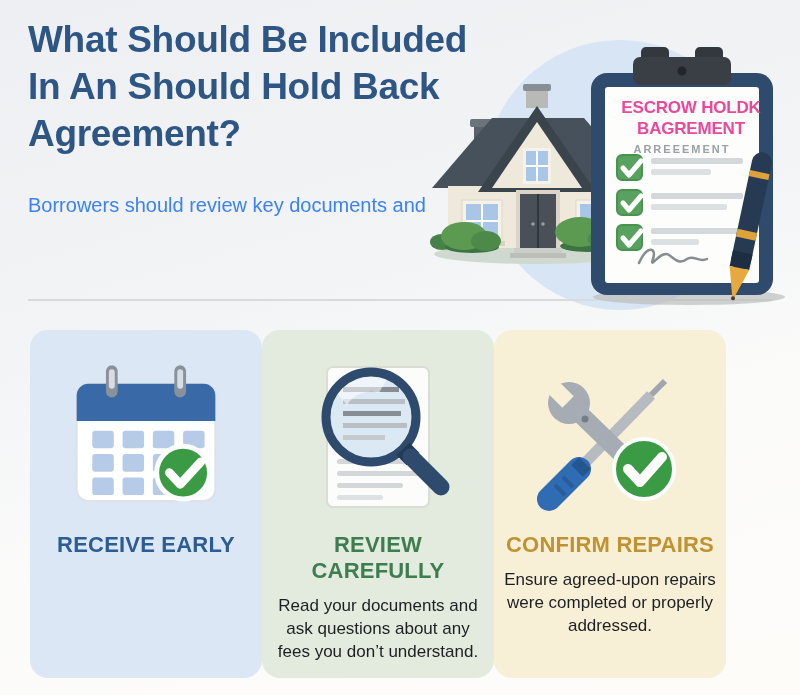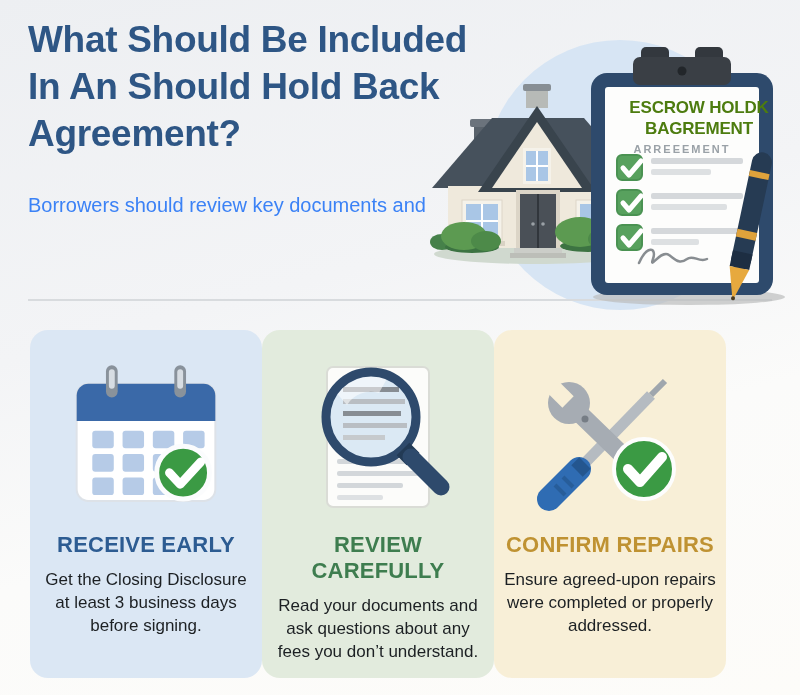--- a/index.html
+++ b/index.html
@@ -22,22 +22,22 @@
   .subtitle{
     position:absolute;left:28px;top:190px;z-index:3;margin:0;
     font-size:20px;line-height:30px;color:#3b82f6;
   }
   .subtitle span{display:block;}
   .house{position:absolute;left:428px;top:62px;z-index:2;}
   .divider{position:absolute;left:28px;top:299px;width:744px;height:2px;background:#d8dbde;z-index:3;}
   .clipboard-wrap{position:absolute;left:581px;top:45px;width:212px;height:262px;z-index:4;}
   .clipboard-wrap svg{position:absolute;left:0;top:0;}
   .clip-heading{
-    position:absolute;left:32px;top:52px;width:172px;text-align:center;
-    font-weight:bold;font-size:17px;line-height:21px;color:#4d7c0f;letter-spacing:-0.2px;
+    position:absolute;left:24px;top:52px;width:172px;text-align:center;
+    font-weight:bold;font-size:17px;line-height:21px;color:#ec4899;letter-spacing:-0.2px;
   }
   .clip-subheading{
     position:absolute;left:24px;top:98px;width:154px;text-align:center;
     font-weight:bold;font-size:11px;color:#9aa1a7;letter-spacing:2px;
   }
   .cards{position:absolute;left:30px;top:330px;display:flex;z-index:5;}
   .card{
     width:232px;height:348px;border-radius:18px;box-sizing:border-box;
     padding:18px 8px 0 8px;text-align:center;
   }
@@ -170,21 +170,20 @@
           <rect x="92" y="94" width="22" height="18" rx="3"></rect>
           <rect x="30" y="118" width="22" height="18" rx="3"></rect>
             <rect x="61" y="118" width="22" height="18" rx="3"></rect>
           <rect x="92" y="118" width="22" height="18" rx="3"></rect>
         </g>
         <circle cx="123" cy="113" r="27" fill="#3b9a44" stroke="#fbfcfd" stroke-width="5"></circle>
         <path d="M109 113 l11 12 l21 -23" stroke="#ffffff" stroke-width="9" fill="none" stroke-linecap="round" stroke-linejoin="round"></path>
       </svg>
     </div>
     <h2 class="card-title" style="color: rgb(45, 92, 146);">RECEIVE EARLY</h2>
-    <p class="card-body">Get the Closing Disclosure at least 3 business days before signing.</p>
   </article>
 
   <article class="card" style="background: rgb(226, 235, 221);">
     <div class="card-icon">
       <svg width="170" height="152" viewBox="0 0 170 150">
         <defs>
             <clipPath id="lensclip">
               <circle cx="78" cy="54" r="45"></circle>
             </clipPath>
           </defs>

